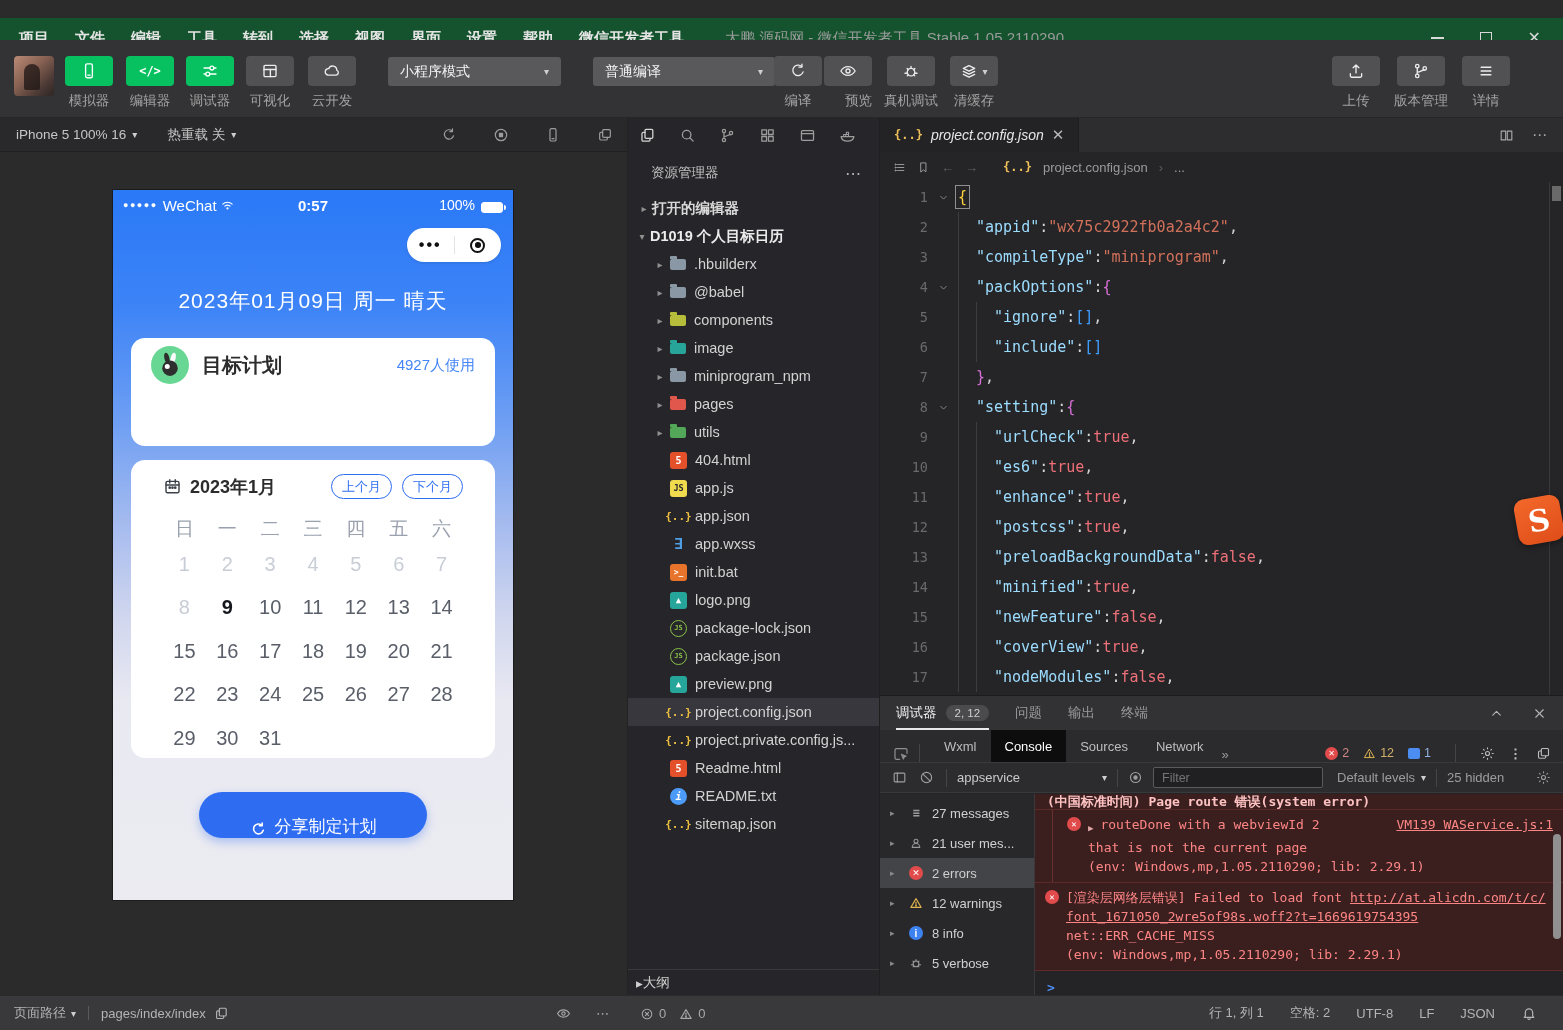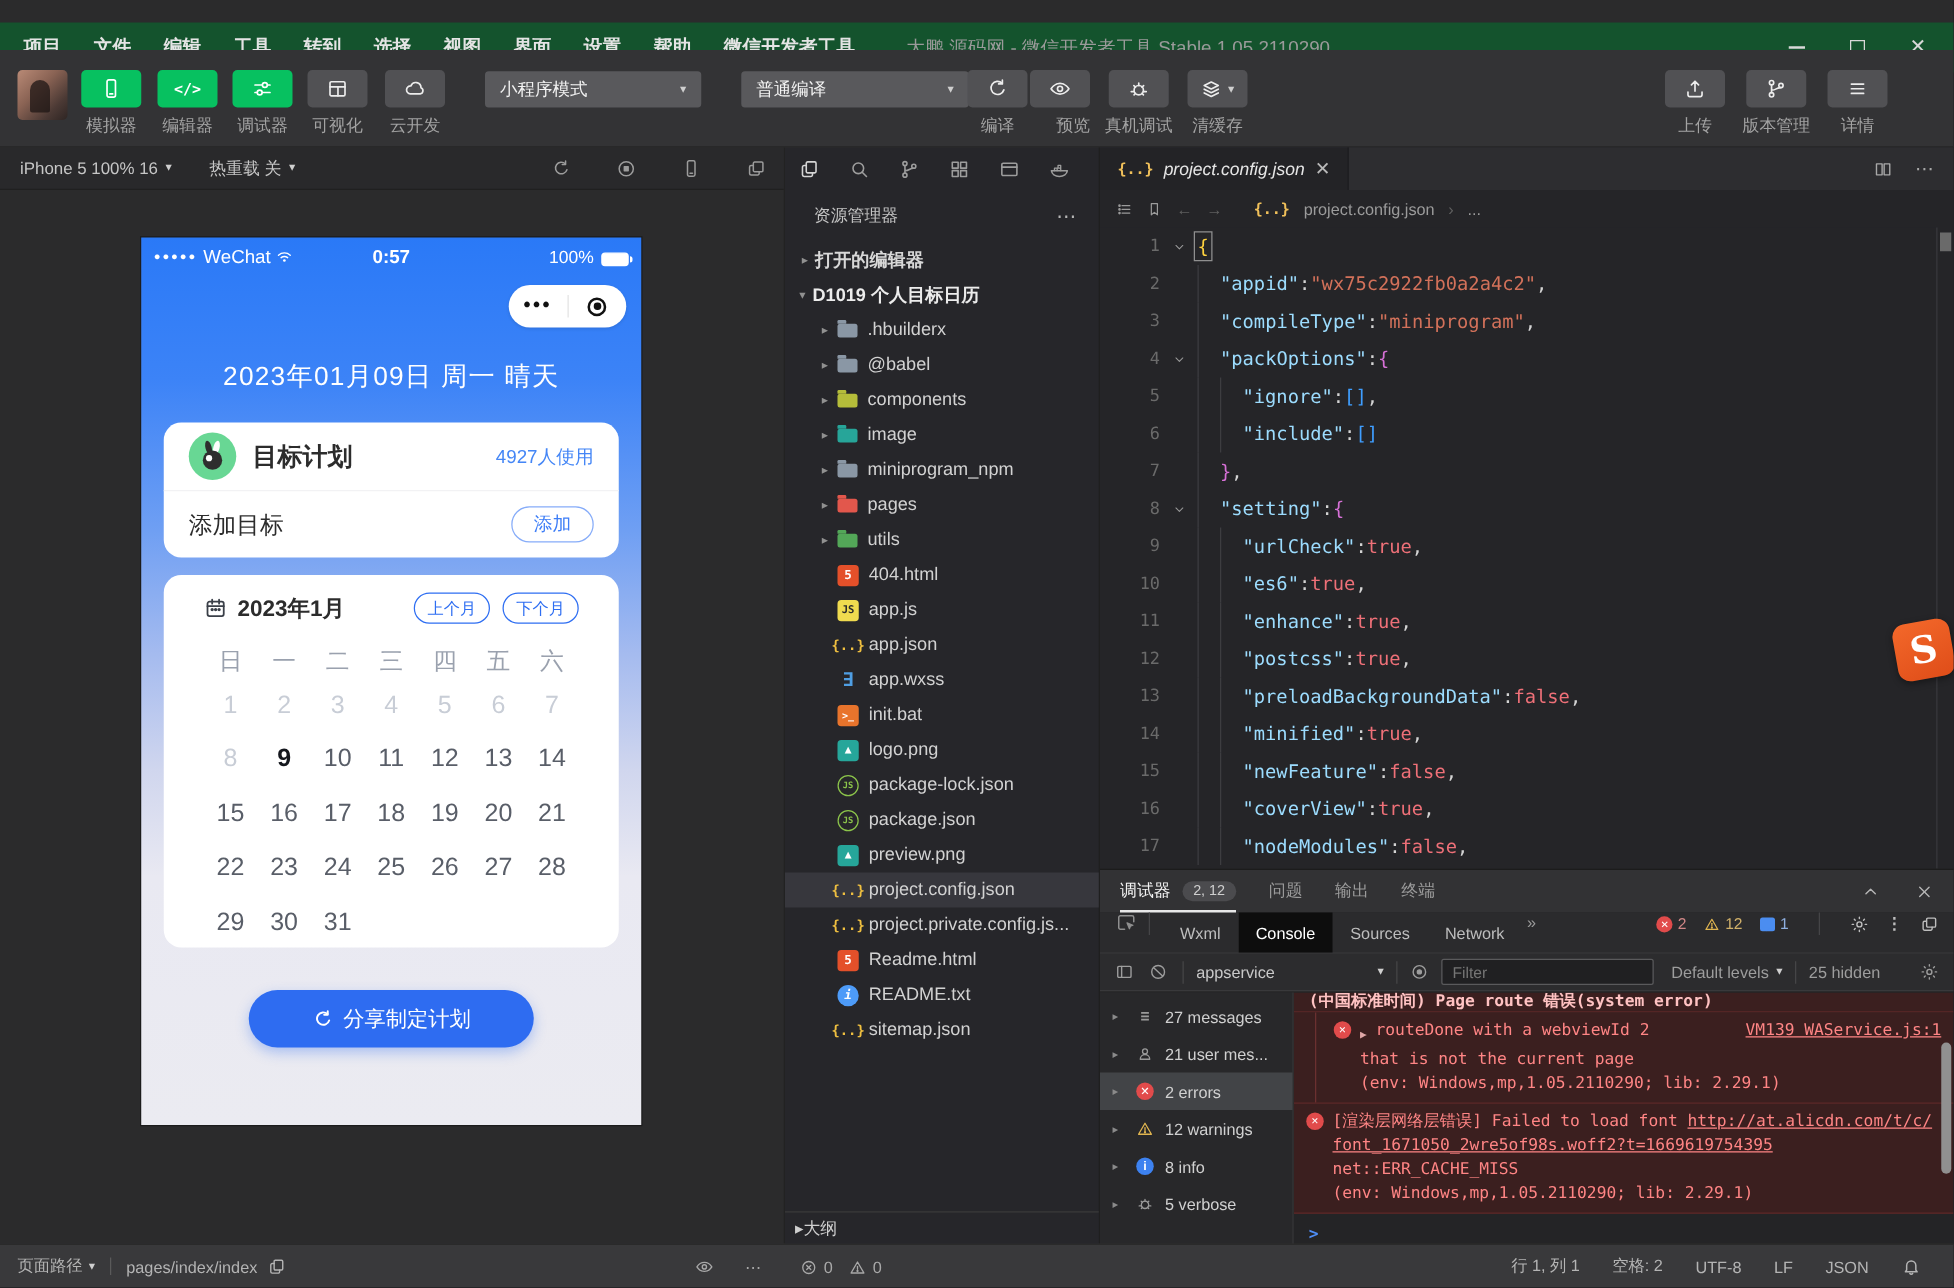--- a/index.html
+++ b/index.html
@@ -73,21 +73,21 @@
   .cal-h{display:flex;align-items:center;color:#3a3f48}
   .cal-h .ctitle{margin-left:8px;font-size:18px;font-weight:600;color:#2c2c2c}
   .cal-h .sp{flex:1}
   .pill{border:1.5px solid #2e6ef2;color:#2e6ef2;border-radius:14px;padding:2.5px 10px;font-size:13px;margin-left:10px;cursor:pointer}
   .cal-w{display:flex;margin-top:17px}
   .cal-w span{flex:1;text-align:center;color:#9aa1ae;font-size:19px}
   .cal-r{display:flex;height:42.5px;align-items:center;margin-top:1px}
   .cal-r span{flex:1;text-align:center;font-size:20px}
   .d-past{color:#c8cdd6}.d-norm{color:#595e68}.d-today{color:#14171d;font-weight:700;font-size:21px}
   #shareBtn{position:absolute;left:86px;top:602px;width:228px;height:46px;border-radius:23px;background:#2e6cf1;color:#fff;
-            display:flex;align-items:center;justify-content:center;font-size:17px;gap:8px;cursor:pointer;
+            display:flex;align-items:flex-end;justify-content:center;font-size:17px;gap:8px;cursor:pointer;
             box-shadow:0 4px 10px rgba(46,108,241,.35)}
   #shareBtn .ic{font-size:17px;stroke-width:2.2}
 
   
   .explorer{position:absolute;left:628px;top:118px;width:252px;bottom:35px;background:#26262a;border-right:1px solid #1f1f1f}
   .acts{height:34px;display:flex;align-items:center;padding-left:11px;gap:23px;color:#9d9d9d;font-size:17px}
   .acts .first{color:#d5d5d5}
   .exphead{height:42px;display:flex;align-items:center;padding:0 18px 0 23px;color:#c3c3c3;font-size:13.5px}
   .exphead .more{margin-left:auto;font-size:16px;color:#b5b5b5;cursor:pointer}
   .trow{height:28px;display:flex;align-items:center;font-size:14.5px;color:#d2d2d2;cursor:pointer;white-space:nowrap;overflow:hidden}
@@ -135,21 +135,21 @@
   .edscroll{position:absolute;right:0;top:64px;height:513px;width:14px;border-left:1px solid #39393c}
   .edthumb{position:absolute;right:2px;top:4px;width:9px;height:15px;background:#6a6a6a}
 
   
   .dbg{position:absolute;left:0;right:0;bottom:0;height:300px;background:#242426;border-top:1px solid #1c1c1c}
   .dtabs{height:34px;background:#323234;display:flex;align-items:center;padding:0 16px;font-size:13.5px;color:#9b9b9b}
   .dtab{margin-right:26px;height:100%;display:flex;align-items:center;gap:9px;cursor:pointer}
   .dtab.active{color:#f2f2f2;box-shadow:inset 0 -2px 0 #e8e8e8}
   .dbadge{background:#4b4b4e;border-radius:10px;padding:2px 9px;font-size:11.5px;color:#cfcfcf;font-weight:400}
   .dtabs .ricons{margin-left:auto;display:flex;align-items:center;gap:28px;color:#b5b5b5;font-size:15px}
-  .dvt{height:33px;background:#2b2b2d;border-bottom:1px solid #3a3a3c;display:flex;align-items:flex-start;font-size:13px;color:#bdbdbd}
+  .dvt{height:33px;background:#2b2b2d;border-bottom:1px solid #3a3a3c;display:flex;align-items:flex-end;font-size:13px;color:#bdbdbd}
   .vdiv{width:1px;height:18px;background:#454547;margin:0 10px;flex:none}
   .dvtab{padding:0 14px;height:100%;display:flex;align-items:center;cursor:pointer}
   .dvtab.active{background:#0d0d0d;color:#fff}
   .cnt{display:flex;align-items:center;gap:4px;font-size:12.5px}
   .bdg-err{width:13px;height:13px;border-radius:50%;background:#e14b4b;color:#fff;font-size:8px;font-weight:700;
            display:flex;align-items:center;justify-content:center}
   .bdg-note{width:12px;height:11px;border-radius:2px;background:#4b8df0;position:relative}
   .bdg-note::after{content:'';position:absolute;left:2px;bottom:-3px;border:3px solid transparent;border-top-color:#4b8df0}
   .warnglyph{color:#e0b550;font-size:13px}
   .ctb{height:30px;background:#2c2c2e;border-bottom:1px solid #39393b;display:flex;align-items:center;color:#9d9d9d;font-size:13px}
@@ -421,24 +421,20 @@
               <svg class="ic" viewBox="0 0 24 24" style="stroke:none">
                 <ellipse cx="9.5" cy="6.5" rx="2" ry="4.5" fill="#2e2e2e" transform="rotate(-14 9.5 6.5)"></ellipse>
                 <ellipse cx="14.5" cy="6.5" rx="2" ry="4.5" fill="#fdfdfd" transform="rotate(14 14.5 6.5)"></ellipse>
                 <circle cx="12" cy="14.5" r="6.2" fill="#2e2e2e"></circle>
                 <circle cx="9.8" cy="13.2" r="2" fill="#fdfdfd"></circle>
               </svg>
             </span>
           <span class="gtitle">目标计划</span>
           <span class="gusers">4927人使用</span>
         </div>
-        <div class="gc-row">
-          <span class="glabel">添加目标</span>
-          <span class="addpill">添加</span>
-        </div>
       </div>
 
       <div class="pcard" id="calCard">
         <div class="cal-h">
           <span id="calIc" style="font-size:19px">
               <svg class="ic" viewBox="0 0 24 24">
                 <rect x="3.8" y="5.5" width="16.4" height="14.5" rx="2"></rect>
                 <line x1="3.8" y1="10" x2="20.2" y2="10"></line>
                 <line x1="8.5" y1="3.5" x2="8.5" y2="7.5"></line>
                 <line x1="15.5" y1="3.5" x2="15.5" y2="7.5"></line>

